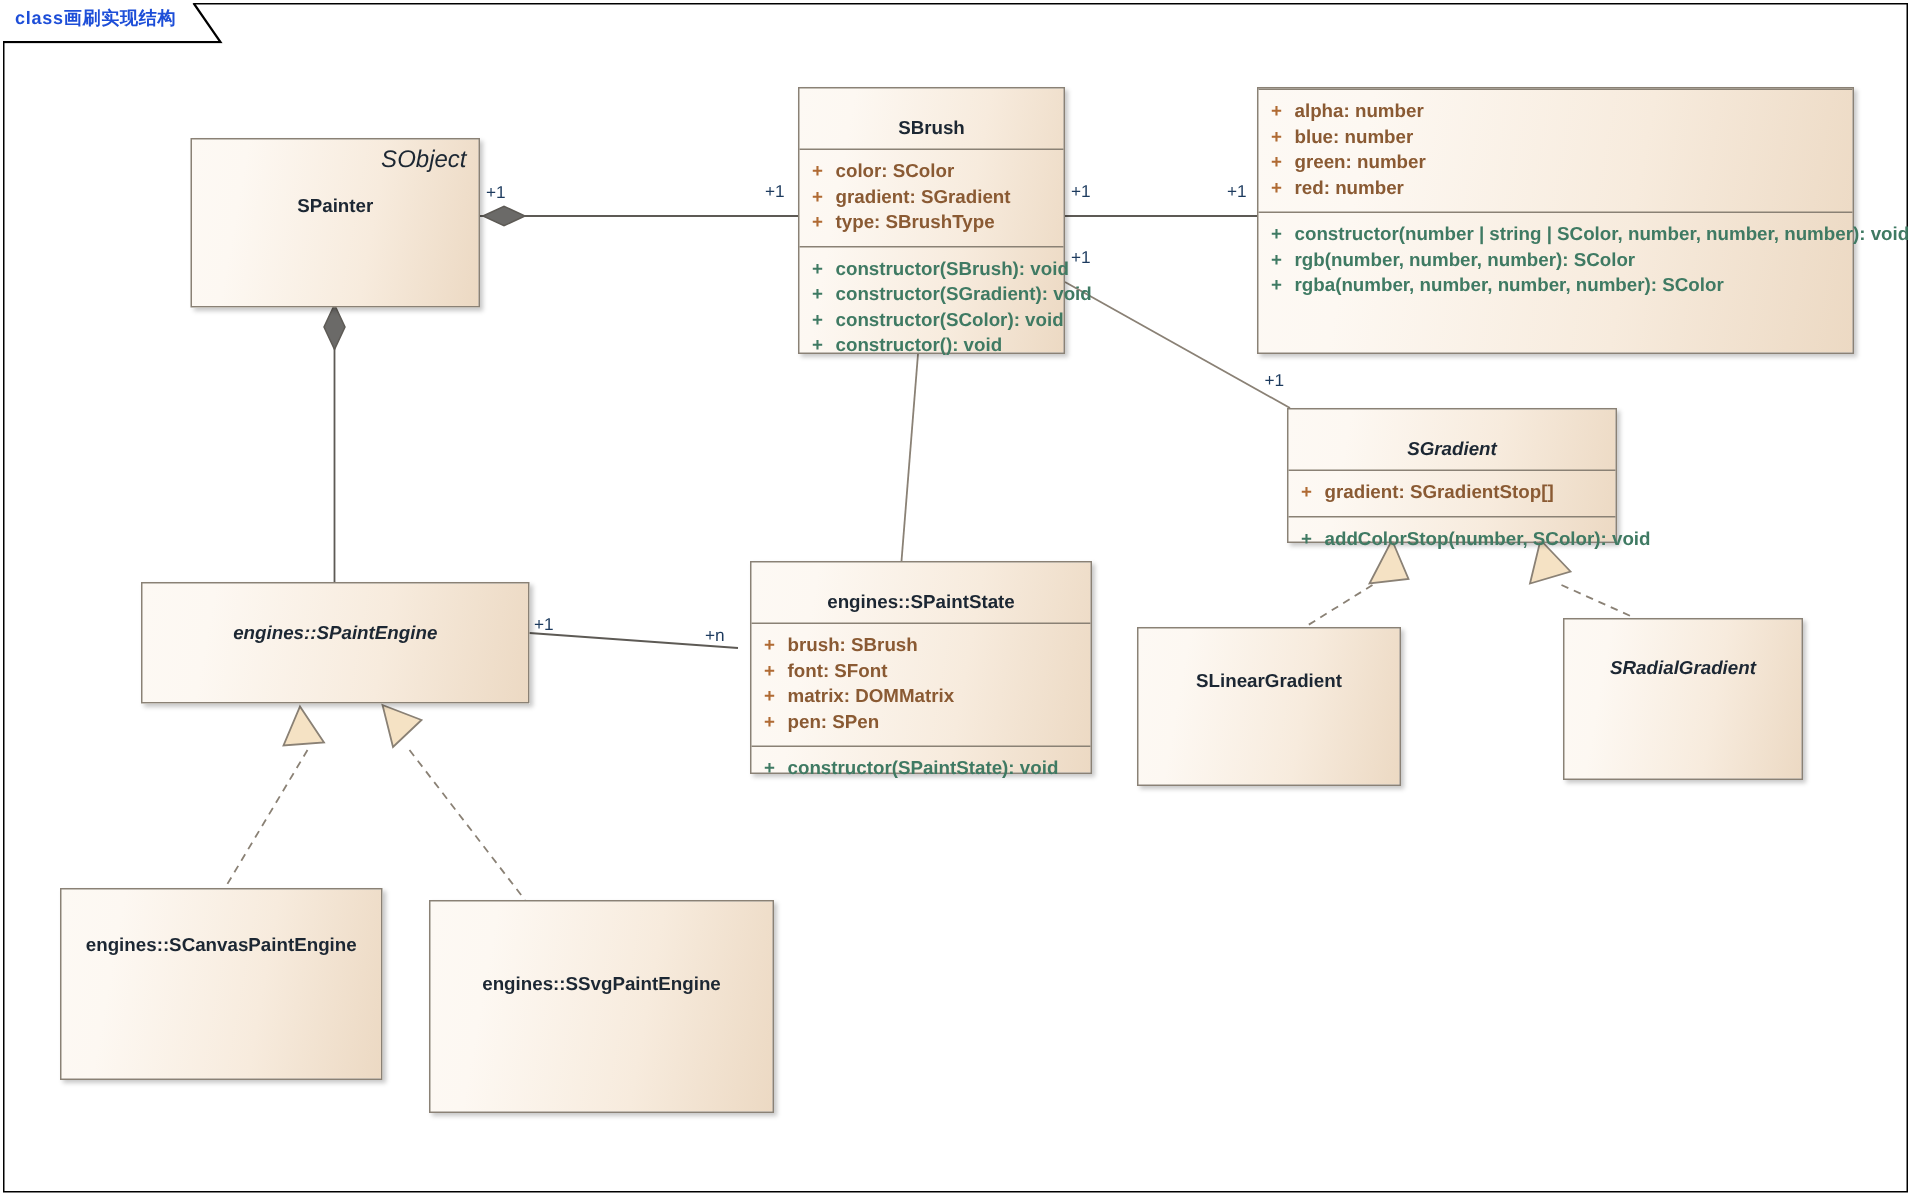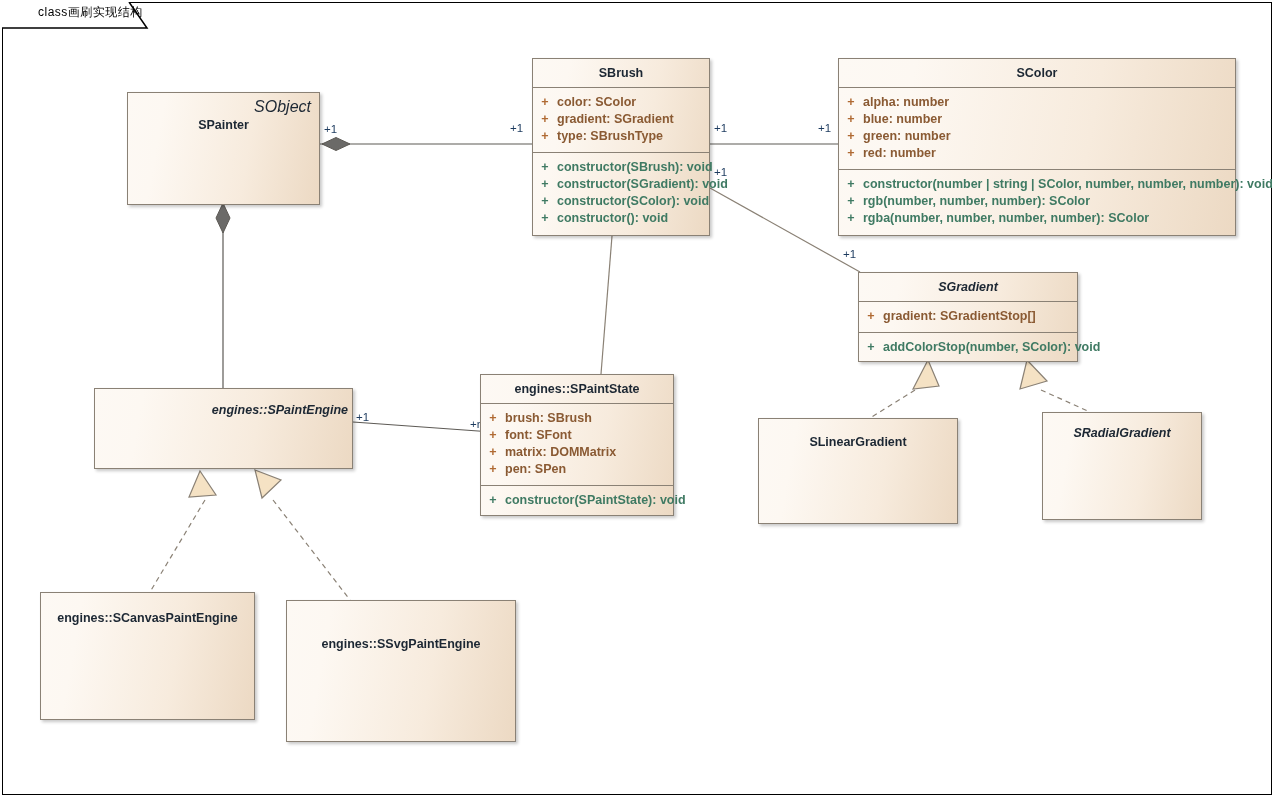--- a/index.html
+++ b/index.html
@@ -34,25 +34,24 @@
     top: 2px;
     height: 26px;
     box-sizing: border-box;
   }
   #frame-tab svg { display: block; }
   #frame-tab-label {
     position: absolute;
     left: 10px;
     top: 4px;
     font-size: 12px;
-    font-weight: normal;
-    color: #000000;
+    font-weight: bold;
+    color: #1d4ed8;
     white-space: nowrap;
     letter-spacing: 0.5px;
-    margin-left: 28px;
   }
   
   #links {
     position: absolute;
     left: 0; top: 0;
     width: 1275px;
     height: 798px;
     pointer-events: none;
   }
   
@@ -65,20 +64,21 @@
     font-size: 12.5px;
     color: #2b2b2b;
   }
   .cls-title {
     text-align: center;
     font-weight: bold;
     font-size: 12.5px;
     color: #1c2733;
     padding: 7px 4px 7px 4px;
     line-height: 14px;
+    margin-top: 12px;
   }
   .cls-title.abstract { font-style: italic; }
   .cls-stereo {
     position: absolute;
     right: 8px;
     top: 5px;
     font-style: italic;
     font-size: 16px;
     color: #1c2733;
   }
@@ -183,21 +183,20 @@
     <div class="sep"></div>
     <div class="compartment">
       <span class="member meth"><span class="vis">+</span><span class="name">constructor(SBrush): void</span></span>
       <span class="member meth"><span class="vis">+</span><span class="name">constructor(SGradient): void</span></span>
       <span class="member meth"><span class="vis">+</span><span class="name">constructor(SColor): void</span></span>
       <span class="member meth"><span class="vis">+</span><span class="name">constructor(): void</span></span>
     </div>
   </div>
 
   <div class="cls" style="left:838px; top:58px; width:398px; height:178px;">
-    <div class="cls-title">SColor</div>
     <div class="sep"></div>
     <div class="compartment">
       <span class="member attr"><span class="vis">+</span><span class="name">alpha: number</span></span>
       <span class="member attr"><span class="vis">+</span><span class="name">blue: number</span></span>
       <span class="member attr"><span class="vis">+</span><span class="name">green: number</span></span>
       <span class="member attr"><span class="vis">+</span><span class="name">red: number</span></span>
     </div>
     <div class="sep"></div>
     <div class="compartment">
       <span class="member meth"><span class="vis">+</span><span class="name">constructor(number | string | SColor, number, number, number): void</span></span>
@@ -212,39 +211,39 @@
     <div class="compartment">
       <span class="member attr"><span class="vis">+</span><span class="name">gradient: SGradientStop[]</span></span>
     </div>
     <div class="sep"></div>
     <div class="compartment">
       <span class="member meth"><span class="vis">+</span><span class="name">addColorStop(number, SColor): void</span></span>
     </div>
   </div>
 
   <div class="cls" style="left:94px; top:388px; width:259px; height:81px;">
-    <div class="cls-title abstract" style="padding-top:14px;text-align:right;">engines::SPaintEngine</div>
-  </div>
-
-  <div class="cls" style="left:480px; top:374px; width:194px; height:142px;">
+    <div class="cls-title abstract" style="padding-top:14px;">engines::SPaintEngine</div>
+  </div>
+
+  <div class="cls" style="left:500px; top:374px; width:228px; height:142px;">
     <div class="cls-title">engines::SPaintState</div>
     <div class="sep"></div>
     <div class="compartment">
       <span class="member attr"><span class="vis">+</span><span class="name">brush: SBrush</span></span>
       <span class="member attr"><span class="vis">+</span><span class="name">font: SFont</span></span>
       <span class="member attr"><span class="vis">+</span><span class="name">matrix: DOMMatrix</span></span>
       <span class="member attr"><span class="vis">+</span><span class="name">pen: SPen</span></span>
     </div>
     <div class="sep"></div>
     <div class="compartment">
       <span class="member meth"><span class="vis">+</span><span class="name">constructor(SPaintState): void</span></span>
     </div>
   </div>
 
-  <div class="cls" style="left:758px; top:418px; width:200px; height:106px;">
+  <div class="cls" style="left:758px; top:418px; width:176px; height:106px;">
     <div class="cls-title" style="padding-top:16px;">SLinearGradient</div>
   </div>
 
   <div class="cls" style="left:1042px; top:412px; width:160px; height:108px;font-style:italic;">
     <div class="cls-title" style="padding-top:13px;">SRadialGradient</div>
   </div>
 
   <div class="cls" style="left:40px; top:592px; width:215px; height:128px;">
     <div class="cls-title" style="padding-top:18px;">engines::SCanvasPaintEngine</div>
   </div>

